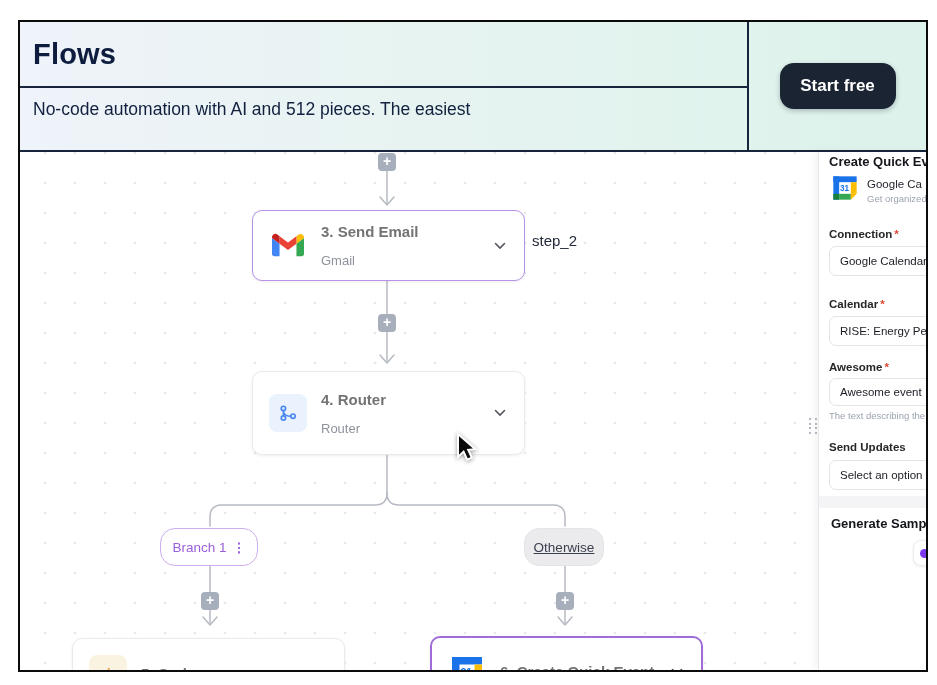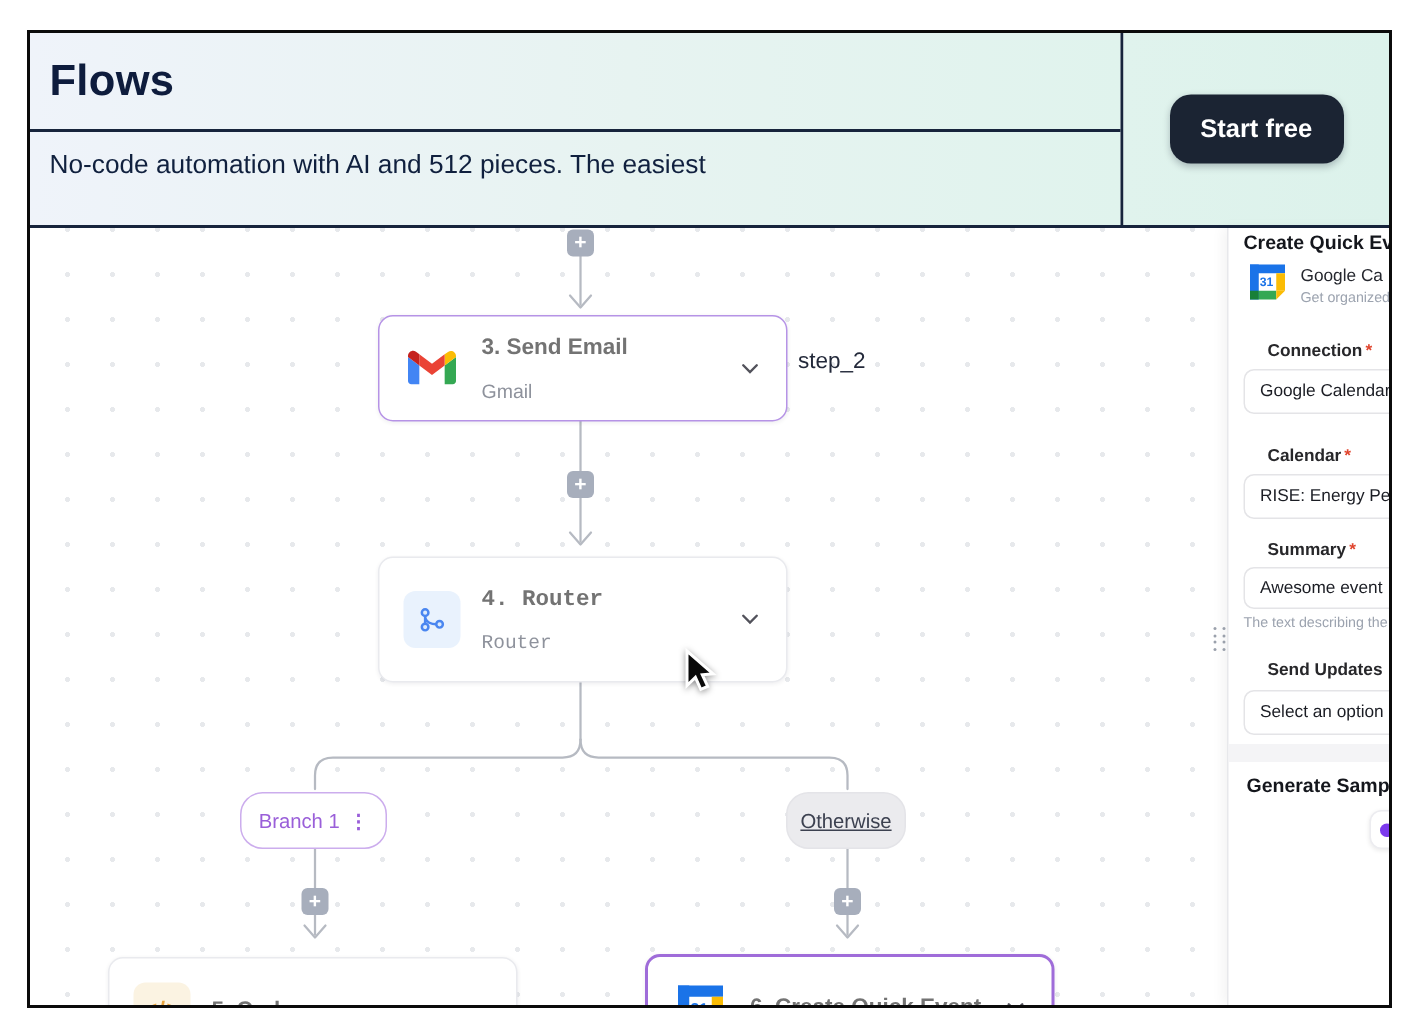--- a/index.html
+++ b/index.html
@@ -52,21 +52,21 @@
   .cursor { position:absolute; filter:drop-shadow(0 1px 2px rgba(0,0,0,.4)); }
 
   
   .panel { position:absolute; right:0; top:130px; width:108px; height:518px; background:#fff; border-left:1px solid #e7e8eb;
            box-shadow:-3px 0 8px rgba(0,0,0,.05); overflow:hidden; }
   .panel-title { position:absolute; left:10px; top:2px; width:200px; font-size:13px; font-weight:700; color:#14161c; white-space:nowrap; }
   .app-row { position:absolute; left:12px; top:22px; display:flex; }
   .app-texts { margin-left:8px; white-space:nowrap; }
   .app-name { font-size:11.5px; color:#25272e; margin-top:4px; }
   .app-tagline { font-size:9.5px; color:#9ca3af; margin-top:3px; }
-  .fld-label { position:absolute; left:10px; font-size:11.5px; font-weight:700; color:#27272a; white-space:nowrap;margin-left:16px; }
+  .fld-label { position:absolute; left:10px; font-size:11.5px; font-weight:700; color:#27272a; white-space:nowrap; }
   .req { color:#e0452e; margin-left:2px; }
   .fld-box { position:absolute; left:10px; width:130px; height:30px; background:#fff; border:1px solid #e4e4e7; border-radius:7px;
              font-size:11.5px; color:#1b1d24; display:flex; align-items:center; padding-left:10px; white-space:nowrap; cursor:pointer; }
   .fld-help { position:absolute; left:10px; font-size:9.5px; color:#9ca3af; white-space:nowrap; }
   .panel-divider { position:absolute; left:0; top:344px; width:108px; height:12px; background:#f4f4f6; }
   .generate-title { position:absolute; left:12px; top:364px; font-size:13px; font-weight:700; color:#14161c; white-space:nowrap; }
   .sample-btn { position:absolute; left:94px; top:388px; width:24px; height:26px; background:#fff; border:1px solid #ececf0; border-radius:8px; box-shadow:0 1px 3px rgba(0,0,0,.08); cursor:pointer; }
   .sample-dot { position:absolute; left:6px; top:8px; width:9px; height:9px; border-radius:50%; background:#7c3aed; }
 
   .drag-handle { position:absolute; left:789px; top:396px; width:9px; height:16px; display:grid; grid-template-columns:repeat(2,1fr); gap:2px; cursor:ew-resize; }
@@ -133,21 +133,21 @@
           <div class="n-sub">Gmail</div>
         </div>
         <span class="chev">
           <svg width="12" height="8" viewBox="0 0 12 8" fill="none" stroke="#52525b" stroke-width="1.6" stroke-linecap="round">
               <path d="M1.5 1.5 L6 6 L10.5 1.5"></path>
             </svg>
         </span>
       </div>
       <span class="step-tag" style="left:512px; top:80px;">step_2</span>
 
-      <div class="node plain-border" style="left:232px; top:219px; height:84px;font-family:Liberation Mono, monospace;">
+      <div class="node plain-border" style="left:232px; top:219px; height:84px;">
         <div class="icon-wrap icon-router-bg">
           <svg width="22" height="22" viewBox="0 0 24 24" fill="#dcebfd" stroke="#4a86f0" stroke-width="1.8">
             <path fill="none" d="M7 9.5 V15 M7 9.5 C7 14.5 12.5 15.5 15 15.5"></path>
             <circle cx="7" cy="7" r="2.4"></circle>
             <circle cx="7" cy="17.5" r="2.4"></circle>
             <circle cx="17.5" cy="15.5" r="2.4"></circle>
           </svg>
         </div>
         <div class="texts">
           <div class="n-title">4. Router</div>
@@ -237,21 +237,21 @@
         <span>Connection</span><span class="req">*</span>
       </div>
       <div class="fld-box" style="top:94px;">Google Calendar</div>
 
       <div class="fld-label" style="top:146px;">
         <span>Calendar</span><span class="req">*</span>
       </div>
       <div class="fld-box" style="top:164px;">RISE: Energy Peaks</div>
 
       <div class="fld-label" style="top:209px;">
-        <span>Summary</span><span class="req">*</span>
+        <span>Awesome</span><span class="req">*</span>
       </div>
       <div class="fld-box" style="top:226px; height:28px;">Awesome event</div>
       <div class="fld-help" style="top:258px;">The text describing the e</div>
 
       <div class="fld-label" style="top:289px;">
         <span>Send Updates</span>
       </div>
       <div class="fld-box" style="top:308px;">Select an option</div>
 
       <div class="panel-divider"></div>

